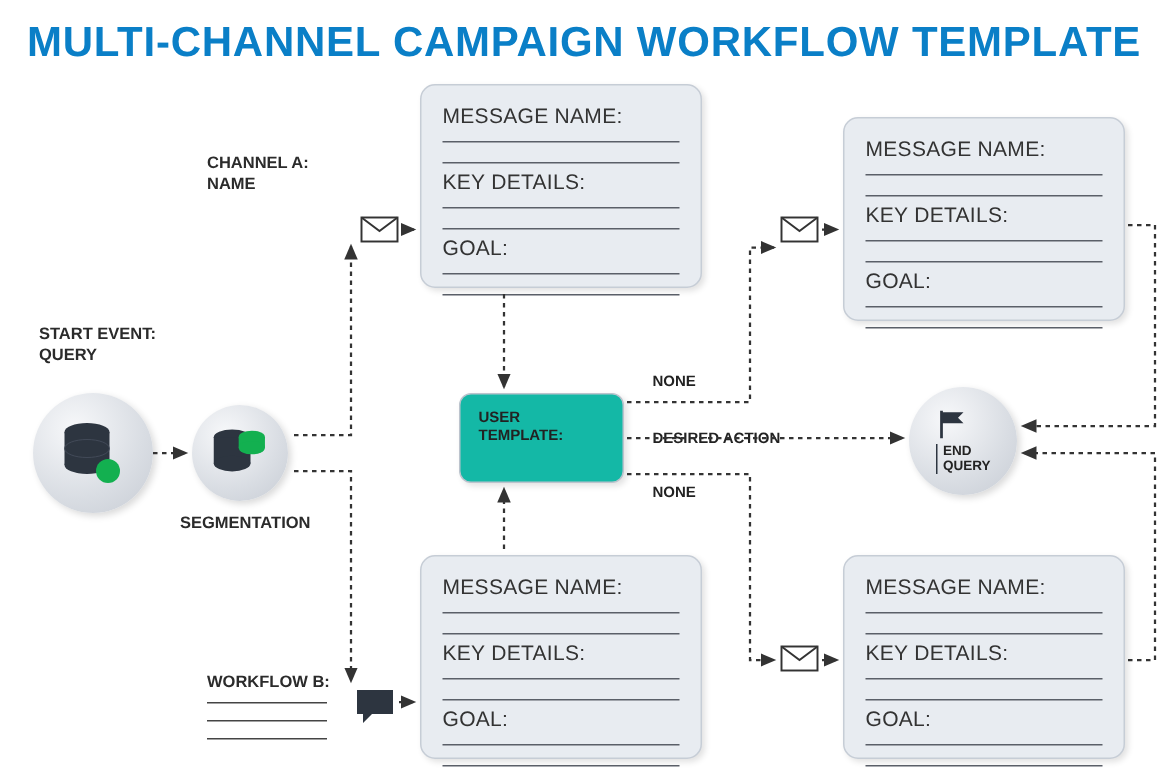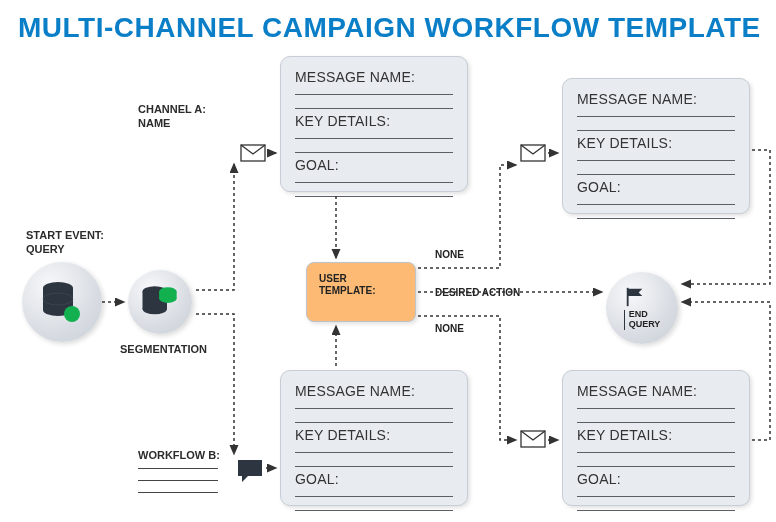--- a/index.html
+++ b/index.html
@@ -45,21 +45,21 @@
   }
   .message-card .line {
     border-bottom: 1px solid #5a5f68;
     height: 10px;
     margin-bottom: 4px;
   }
   .user-actions {
     position: absolute;
     width: 110px;
     height: 60px;
-    background: #fdba74;
+    background: #14b8a6;
     border: 1px solid #bcc3cd;
     border-radius: 8px;
     padding: 10px 12px;
     box-shadow: 2px 2px 4px rgba(0,0,0,0.12);
   }
   .user-actions .ua-label {
     font-size: 10px;
     font-weight: 700;
     color: #222;
     line-height: 1.2;
@@ -92,21 +92,21 @@
     top: 0; left: 0;
     width: 776px; height: 522px;
     pointer-events: none;
   }
 </style>
 </head>
 <body>
 
 <div class="title">MULTI-CHANNEL CAMPAIGN WORKFLOW TEMPLATE</div>
 
-<div class="label" style="top:228px; left:26px;">
+<div class="label" style="top:216px; left:26px;">
   <span>START EVENT:</span><br>
   <span>QUERY</span>
 </div>
 
 <div class="circle" style="top:262px; left:22px; width:80px; height:80px;">
   <svg width="48" height="48" viewBox="0 0 48 48">
     <ellipse cx="20" cy="10" rx="15" ry="6" fill="#2d3540"></ellipse>
     <rect x="5" y="10" width="30" height="22" fill="#2d3540"></rect>
     <ellipse cx="20" cy="32" rx="15" ry="6" fill="#2d3540"></ellipse>
     <ellipse cx="20" cy="21" rx="15" ry="6" fill="#2d3540" stroke="#4a5260" stroke-width="0.5"></ellipse>
@@ -166,21 +166,21 @@
 </svg>
 
 <div class="user-actions" style="top:262px; left:306px;">
   <div class="ua-label"><span>USER</span><br><span>TEMPLATE:</span></div>
 </div>
 
 <div class="edge-label" style="top:248px; left:432px;">NONE</div>
 <div class="edge-label" style="top:286px; left:432px;">DESIRED ACTION</div>
 <div class="edge-label" style="top:322px; left:432px;">NONE</div>
 
-<div class="circle" style="top:272px; left:606px; width:72px; height:72px;">
+<div class="circle" style="top:258px; left:606px; width:72px; height:72px;">
   <div style="display:flex; flex-direction:column; align-items:flex-start;">
     <svg width="22" height="22" viewBox="0 0 24 24">
       <line x1="4" y1="2" x2="4" y2="22" stroke="#2d3540" stroke-width="2"></line>
       <path d="M4 3 L20 3 L16 7 L20 11 L4 11 Z" fill="#2d3540"></path>
     </svg>
     <div style="font-size:9px; font-weight:700; color:#222; line-height:1.1; border-left:1.5px solid #2d3540; padding-left:4px; margin-top:2px;">
       <span>END</span><br>
       <span>QUERY</span>
     </div>
   </div>

